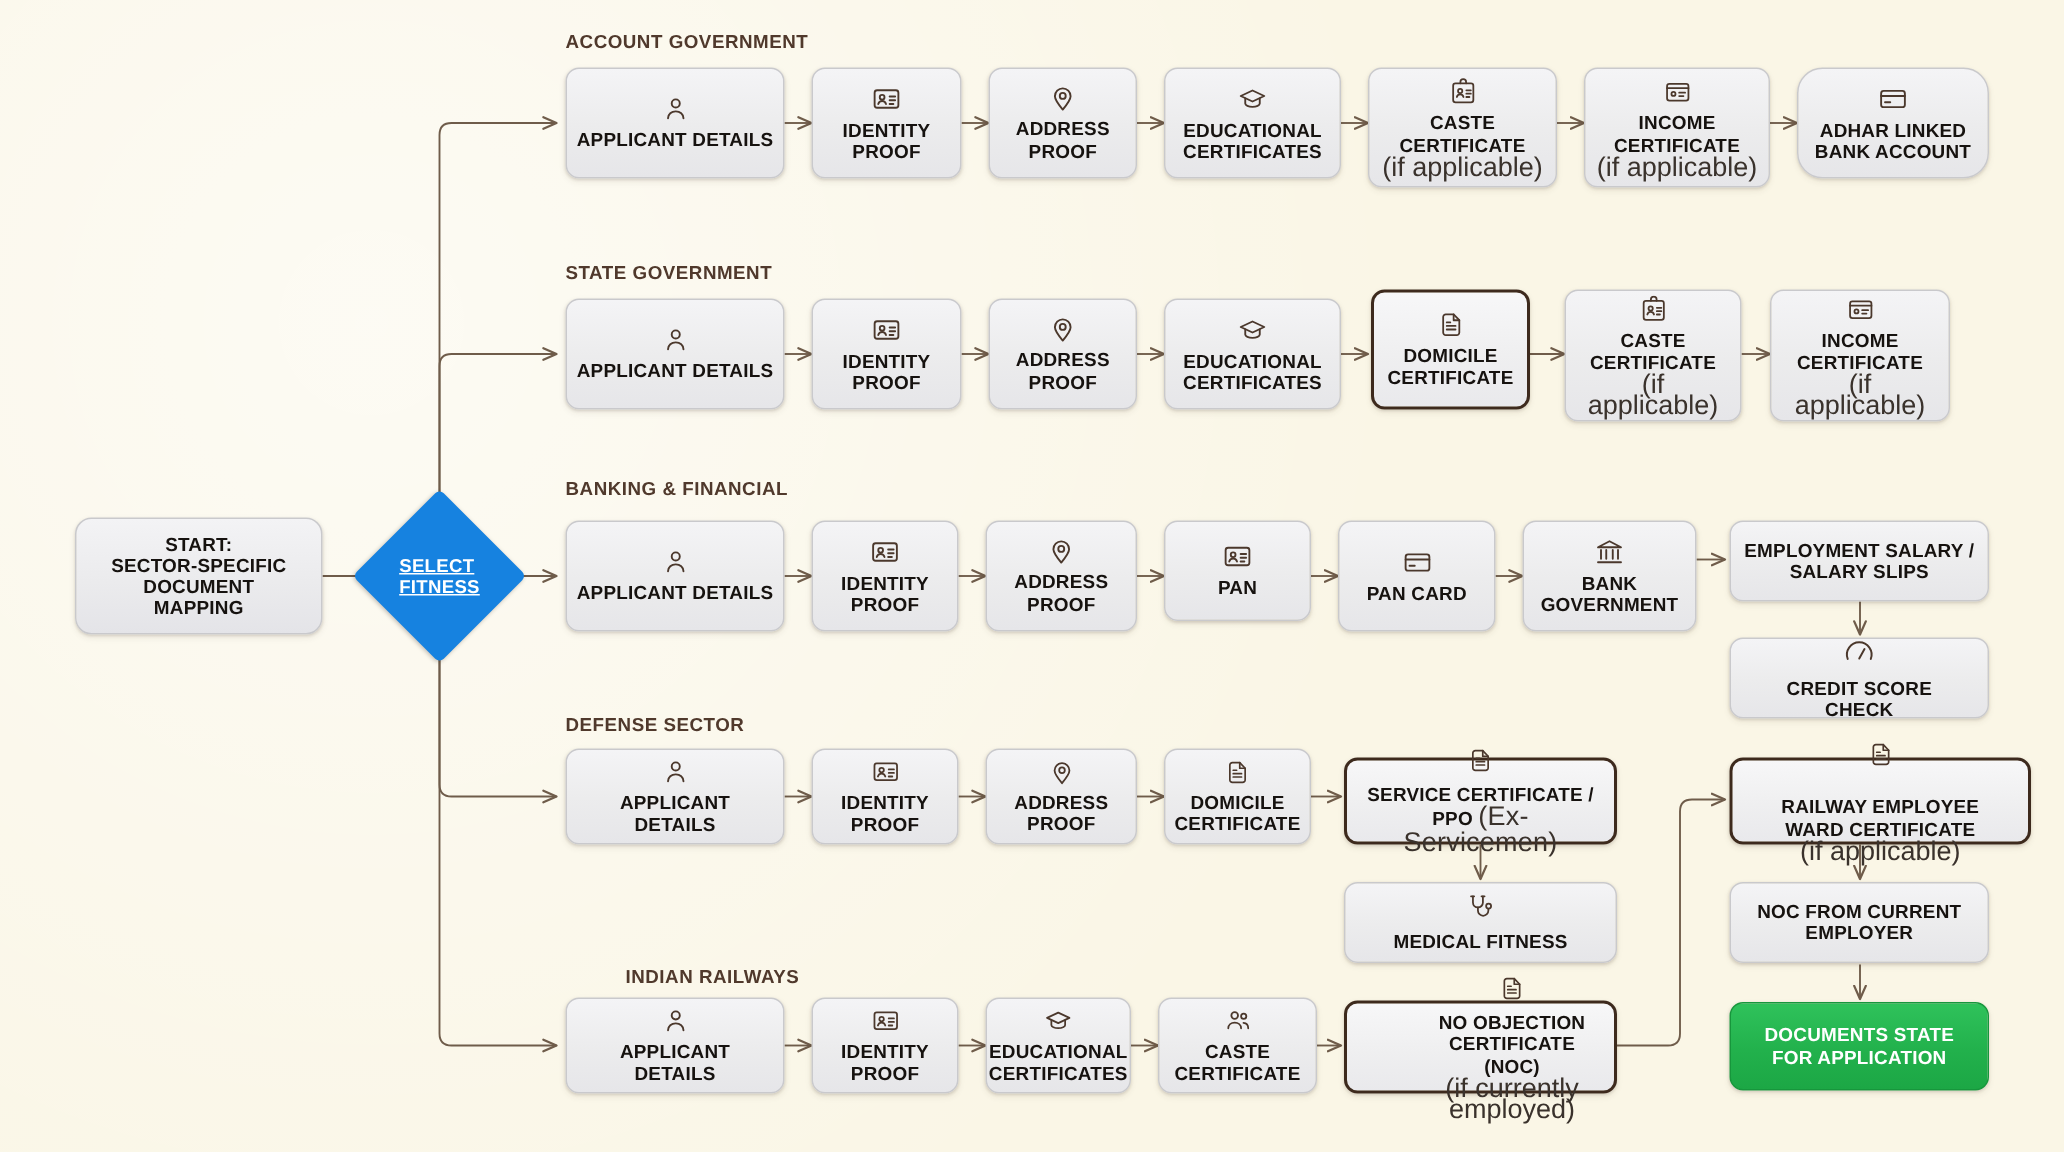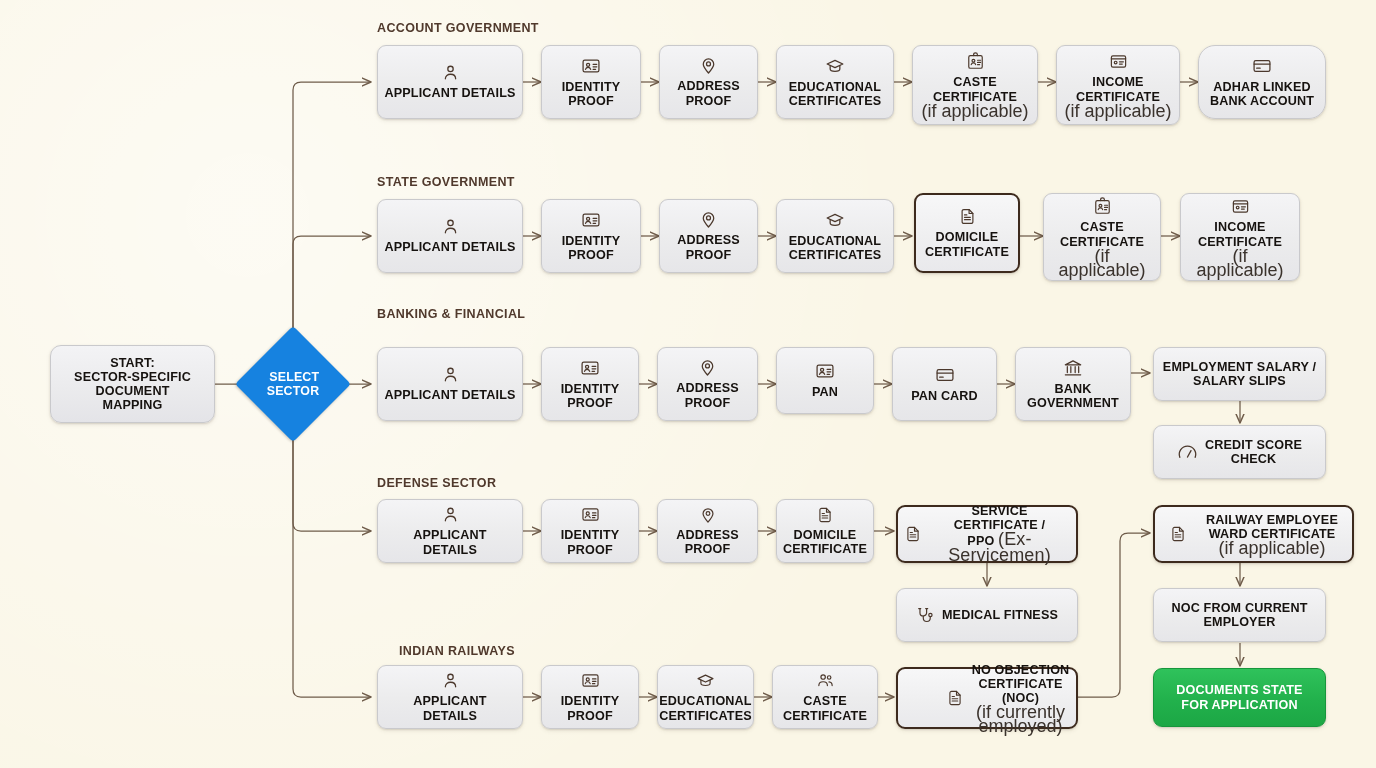--- a/index.html
+++ b/index.html
@@ -48,21 +48,21 @@
     line-height: 14.2px;
     letter-spacing: 0.15px;
   }
   .node .sub {
     font-size: 18px;
     font-weight: normal;
     line-height: 14px;
     color: #3a322c;
   }
   .node .ico { display:block; line-height:0; margin-bottom: 4px; }
-  .node.row-ico { flex-direction: row; gap: 7px; justify-content: center; }
+  .node.row-ico { flex-direction: column; gap: 7px; justify-content: center; }
   .node.row-ico .ico { margin-bottom: 0; flex: 0 0 auto; }
   .node.row-ico .txt { text-align: center; }
   .node.emph {
     border: 2.3px solid #3d2a1d;
     background: linear-gradient(180deg, #f7f7f8 0%, #efeff0 55%, #e9e9ec 100%);
   }
   .node.start {
     background: linear-gradient(180deg, #f3f3f5 0%, #ebebed 55%, #e4e4e8 100%);
     border-radius: 11px;
   }
@@ -84,22 +84,23 @@
     transform: rotate(45deg);
     border-radius: 4px;
     box-shadow: 0 1px 3px rgba(40,30,20,0.28);
   }
   .diamond .dtext {
     position: relative;
     color: #ffffff;
     font-size: 12.4px;
     font-weight: bold;
     line-height: 14px;
-    text-align: right;
+    text-align: left;
     letter-spacing: 0.2px;
+    text-decoration: underline;
   }
   svg.ic { display:block; }
 </style>
 </head>
 <body>
 
 <div id="canvas">
 
   <svg id="wires" viewBox="0 0 1376 768">
     <defs>
@@ -161,21 +162,21 @@
     <div class="lbl">START:</div>
     <div class="lbl">SECTOR-SPECIFIC</div>
     <div class="lbl">DOCUMENT</div>
     <div class="lbl">MAPPING</div>
   </div>
 
   <div class="diamond" style="left:252px; top:343px; width:82px; height:82px;">
     <div class="shape"></div>
     <div class="dtext">
       <span>SELECT</span><br>
-      <span>SECTOR</span>
+      <span>FITNESS</span>
     </div>
   </div>
 
   <div class="lane-title" style="left:377px; top:21px;">ACCOUNT GOVERNMENT</div>
 
   <div class="node" style="left:377px; top:45px; width:146px; height:74px;">
     <span class="ico">
       <svg class="ic" width="19" height="19" viewBox="0 0 24 24" fill="none" stroke="#4b382c" stroke-width="1.6" stroke-linecap="round" stroke-linejoin="round">
           <circle cx="12" cy="7.5" r="3.4"></circle>
           <path d="M5.5 20c0-3.6 2.9-5.8 6.5-5.8S18.5 16.4 18.5 20"></path>
@@ -341,21 +342,21 @@
           <path d="M3 8.6h18"></path>
           <circle cx="8.4" cy="13.4" r="1.7"></circle>
           <path d="M13.2 12.4h5M13.2 15.2h3.6"></path>
         </svg>
     </span>
     <div class="lbl">INCOME</div>
     <div class="lbl">CERTIFICATE</div>
     <div class="sub">(if applicable)</div>
   </div>
 
-  <div class="lane-title" style="left:377px; top:307px;">BANKING &amp; FINANCIAL</div>
+  <div class="lane-title" style="left:377px; top:319px;">BANKING &amp; FINANCIAL</div>
 
   <div class="node" style="left:377px; top:347px; width:146px; height:74px;">
     <span class="ico">
       <svg class="ic" width="19" height="19" viewBox="0 0 24 24" fill="none" stroke="#4b382c" stroke-width="1.6" stroke-linecap="round" stroke-linejoin="round">
           <circle cx="12" cy="7.5" r="3.4"></circle>
           <path d="M5.5 20c0-3.6 2.9-5.8 6.5-5.8S18.5 16.4 18.5 20"></path>
         </svg>
     </span>
     <div class="lbl">APPLICANT DETAILS</div>
   </div>
@@ -507,21 +508,21 @@
           <path d="M3.4 3.2h2.6M12.2 3.2h2.6"></path>
           <path d="M9.2 12.6v2.6a4.4 4.4 0 0 0 8.8 0v-1.5"></path>
           <circle cx="18.2" cy="11.4" r="2.1"></circle>
         </svg>
     </span>
     <div class="txt">
       <div class="lbl">MEDICAL FITNESS</div>
     </div>
   </div>
 
-  <div class="lane-title" style="left:359px; top:644px;padding-left:40px;">INDIAN RAILWAYS</div>
+  <div class="lane-title" style="left:377px; top:644px;padding-left:40px;">INDIAN RAILWAYS</div>
 
   <div class="node" style="left:377px; top:665px; width:146px; height:64px;">
     <span class="ico">
       <svg class="ic" width="19" height="19" viewBox="0 0 24 24" fill="none" stroke="#4b382c" stroke-width="1.6" stroke-linecap="round" stroke-linejoin="round">
           <circle cx="12" cy="7.5" r="3.4"></circle>
           <path d="M5.5 20c0-3.6 2.9-5.8 6.5-5.8S18.5 16.4 18.5 20"></path>
         </svg>
     </span>
     <div class="lbl">APPLICANT</div>
     <div class="lbl">DETAILS</div>

